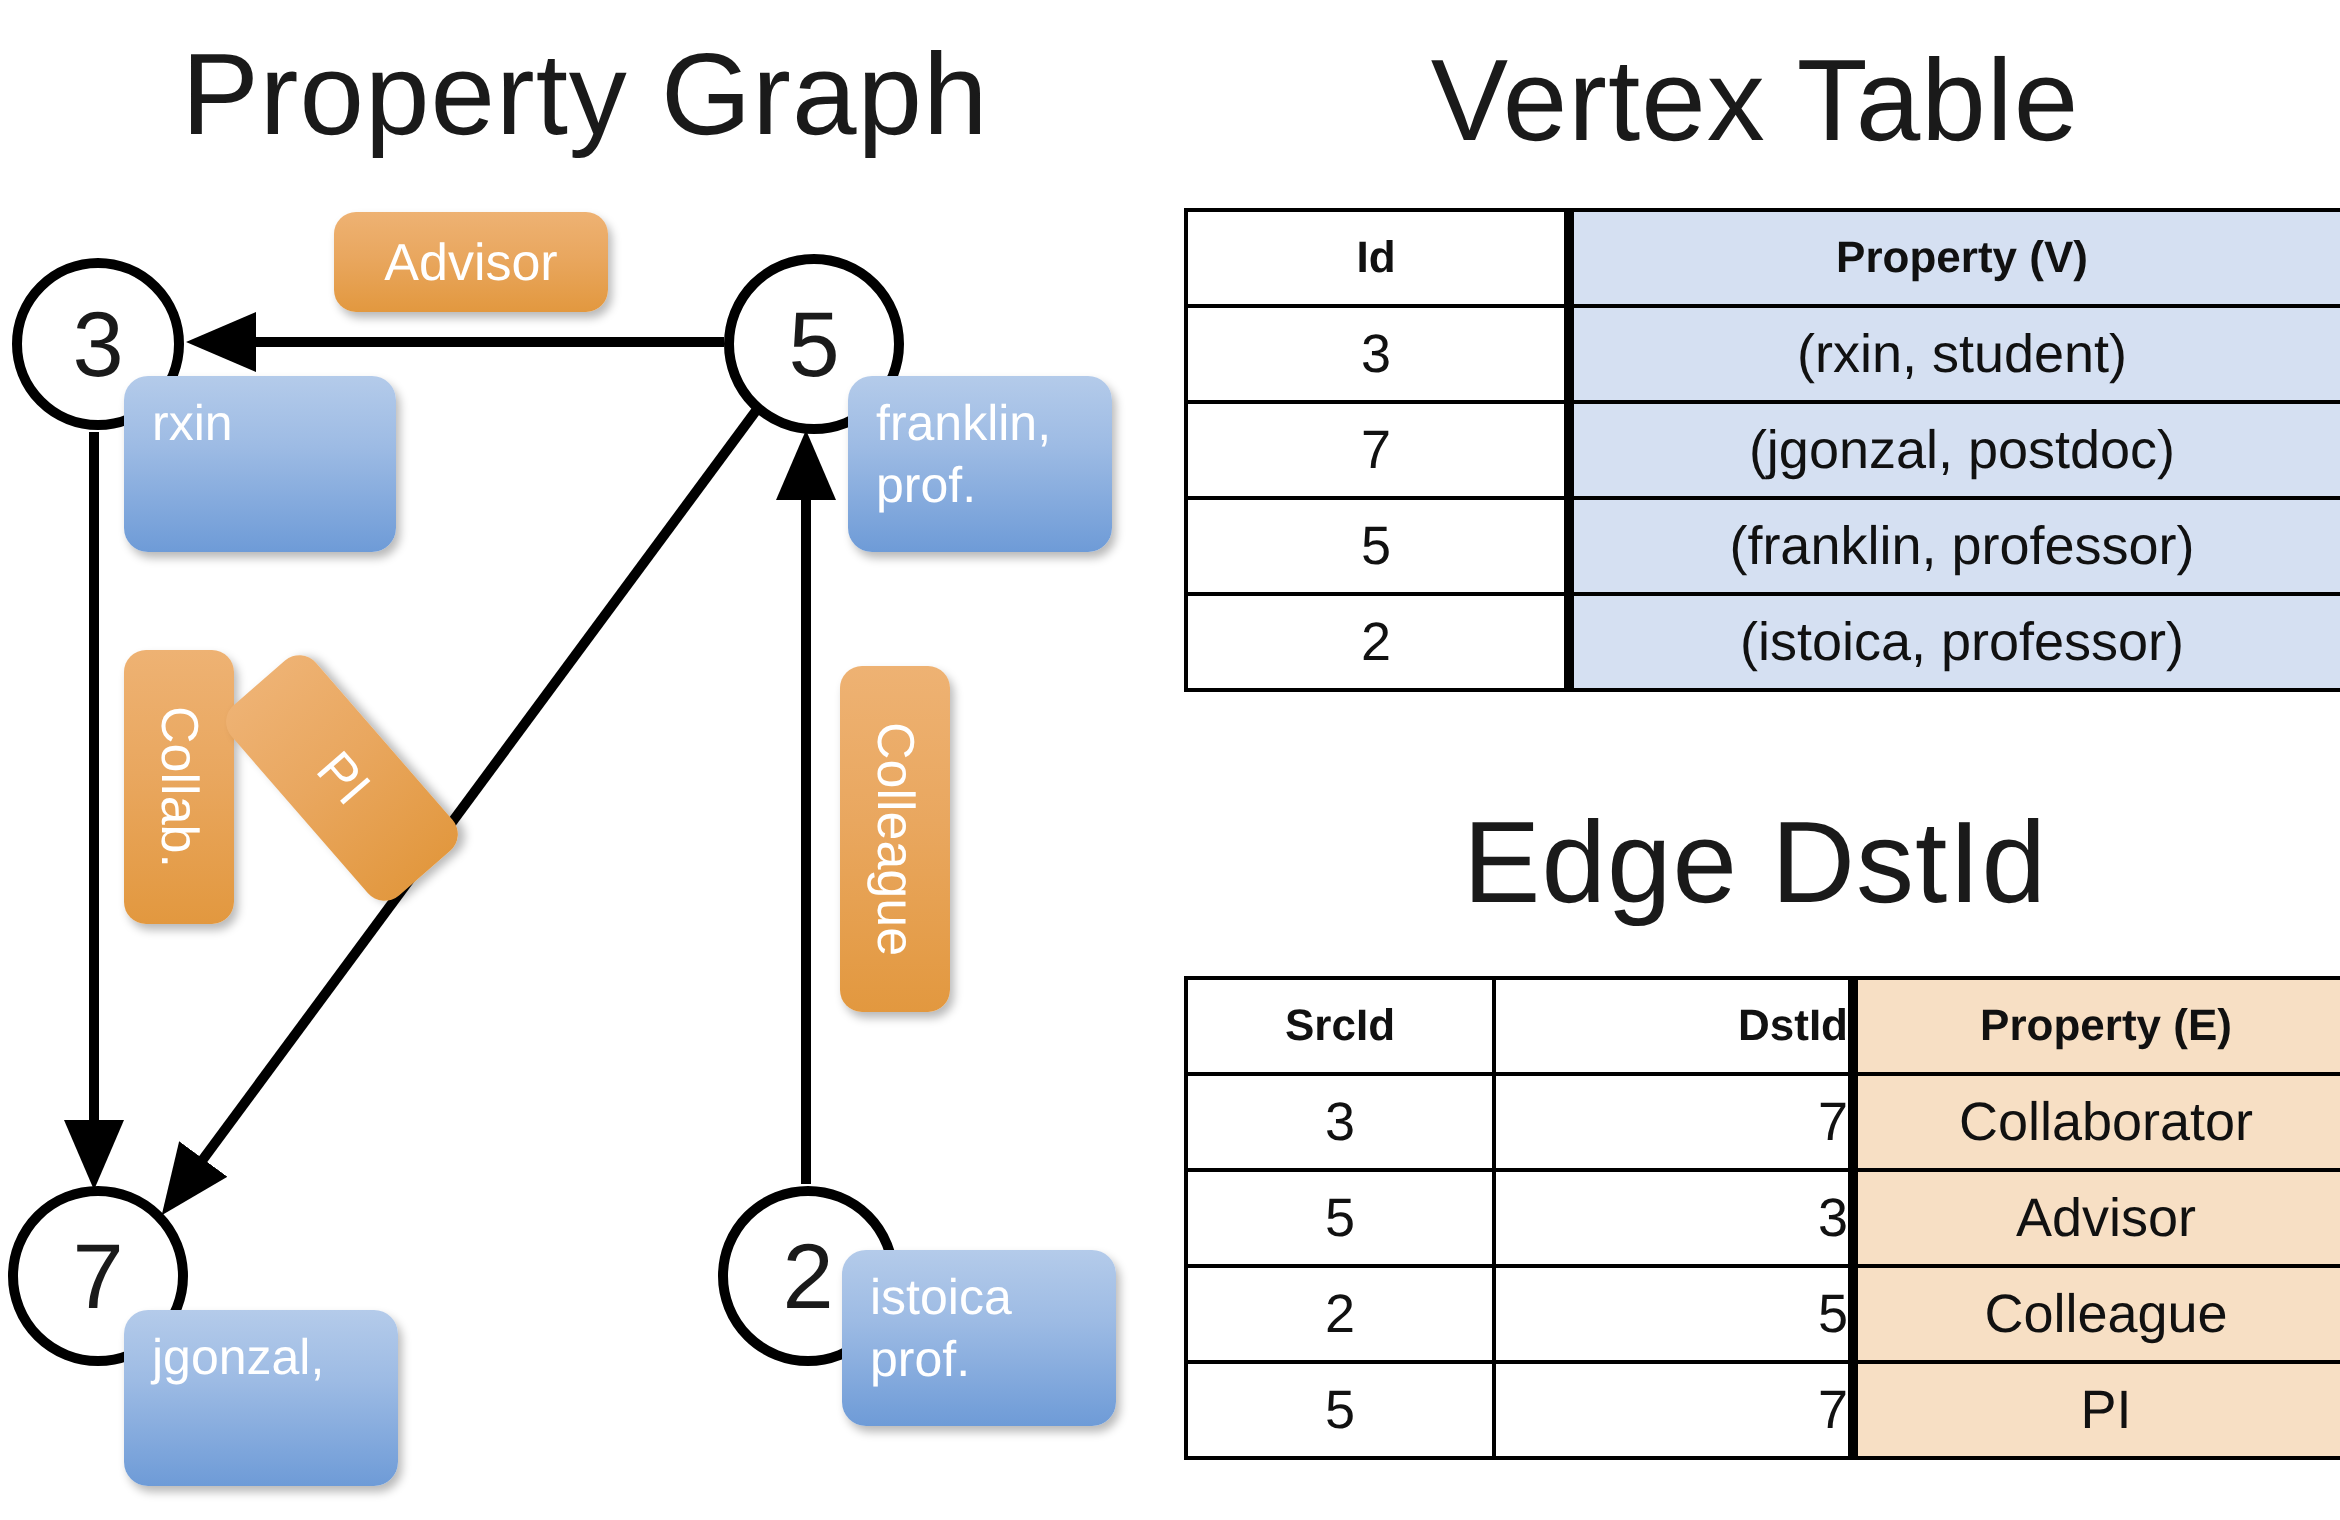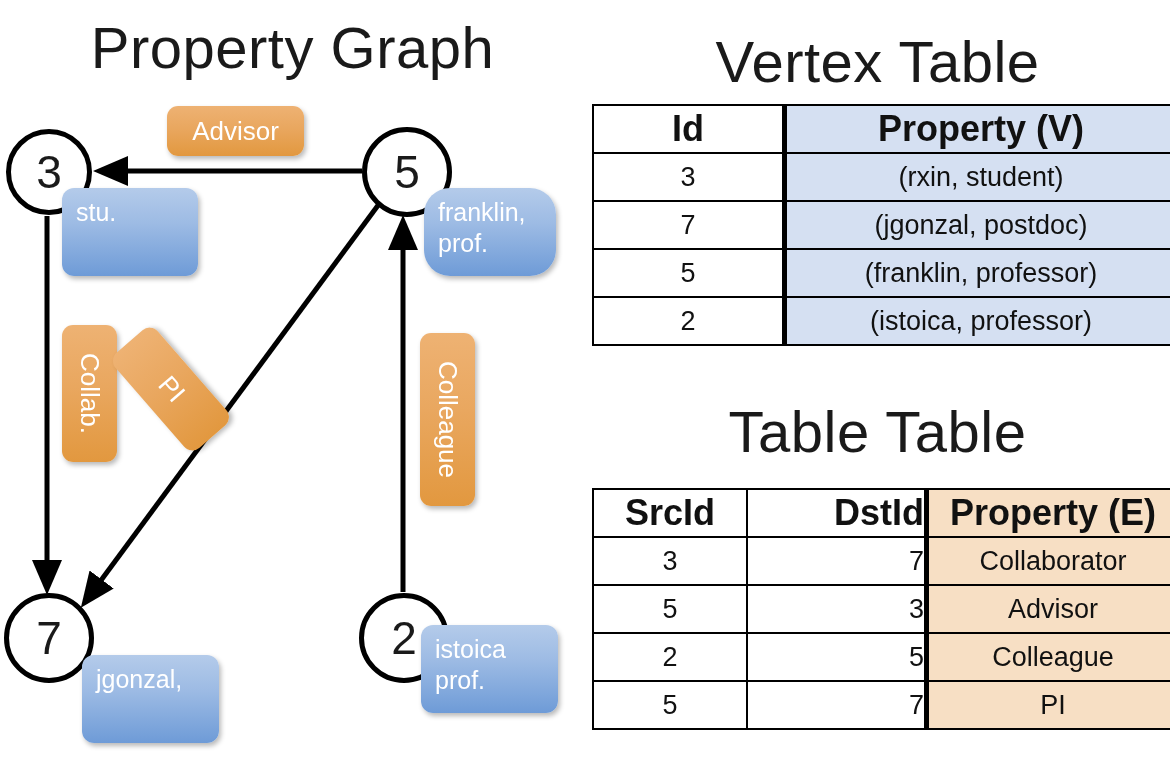--- a/index.html
+++ b/index.html
@@ -21,21 +21,21 @@
     position: absolute;
     font-family: "Liberation Sans", sans-serif;
     font-weight: 300;
     font-size: 58px;
     letter-spacing: 0.5px;
     color: #1a1a1a;
     white-space: nowrap;
     text-align: center;
   }
   #title-property-graph { left: 0px;   top: 14px;  width: 585px; }
-  #title-vertex-table   { left: 585px; top: 28px;  width: 585px; }
+  #title-vertex-table   { left: 585px; top: 17px;  width: 585px; }
   #title-edge-table     { left: 585px; top: 398px; width: 585px; }
 
   
   #graph-panel {
     position: absolute;
     left: 0; top: 0;
     width: 585px; height: 760px;
   }
   #graph-svg { position: absolute; left: 0; top: 0; }
 
@@ -111,39 +111,39 @@
     text-align: center;
     font-weight: 300;
     font-size: 27px;
     color: #111;
     padding: 0;
     height: 46px;
     vertical-align: middle;
   }
   .tbl th {
     font-weight: 700;
-    font-size: 36px;
+    font-size: 22px;
   }
   .tbl .thick-left { border-left-width: 5px; }
 
   #vertex-table { left: 592px; top: 104px; width: 576px; }
   #vertex-table .col-id   { width: 188px; }
   #vertex-table .col-prop { width: 388px; background: #d5e0f2; }
 
   #edge-table { left: 592px; top: 488px; width: 576px; }
   #edge-table .col-src  { width: 152px; }
   #edge-table .col-dst  { width: 176px; text-align: right; }
   #edge-table .col-prop { width: 248px; background: #f7dfc4; }
 </style>
 </head>
 <body>
 
 <div class="title" id="title-property-graph">Property Graph</div>
 <div class="title" id="title-vertex-table">Vertex Table</div>
-<div class="title" id="title-edge-table">Table Table</div>
+<div class="title" id="title-edge-table">Edge DstId</div>
 
 <div id="graph-panel">
 
   <svg id="graph-svg" width="585" height="760" viewBox="0 0 585 760">
     <defs>
       <marker id="arrowhead" markerWidth="7" markerHeight="7" refX="5.6" refY="3" orient="auto" markerUnits="strokeWidth">
         <path d="M0,0 L7,3 L0,6 z" fill="#000"></path>
       </marker>
     </defs>
 
@@ -163,29 +163,29 @@
     <span>5</span>
   </div>
   <div class="node-circle" style="left:4px; top:593px; width:90px; height:90px;">
     <span>7</span>
   </div>
   <div class="node-circle" style="left:359px; top:593px; width:90px; height:90px;">
     <span>2</span>
   </div>
 
   <div class="prop-box" style="left:62px; top:188px; width:136px; height:88px;">
-    <div>stu.</div>
-  </div>
-
-  <div class="prop-box" style="left:424px; top:188px; width:132px; height:88px;border-radius:26px;">
+    <div>rxin</div>
+  </div>
+
+  <div class="prop-box" style="left:424px; top:188px; width:132px; height:88px;">
     <div>franklin,</div>
     <div>prof.</div>
   </div>
 
-  <div class="prop-box" style="left:62px; top:655px; width:137px; height:88px;margin-left:20px;">
+  <div class="prop-box" style="left:62px; top:655px; width:137px; height:88px;">
     <div>jgonzal,</div>
   </div>
 
   <div class="prop-box" style="left:421px; top:625px; width:137px; height:88px;">
     <div>istoica</div>
     <div>prof.</div>
   </div>
 
   <div class="edge-chip" style="left:167px; top:106px; width:137px; height:50px;">
     <span>Advisor</span>

